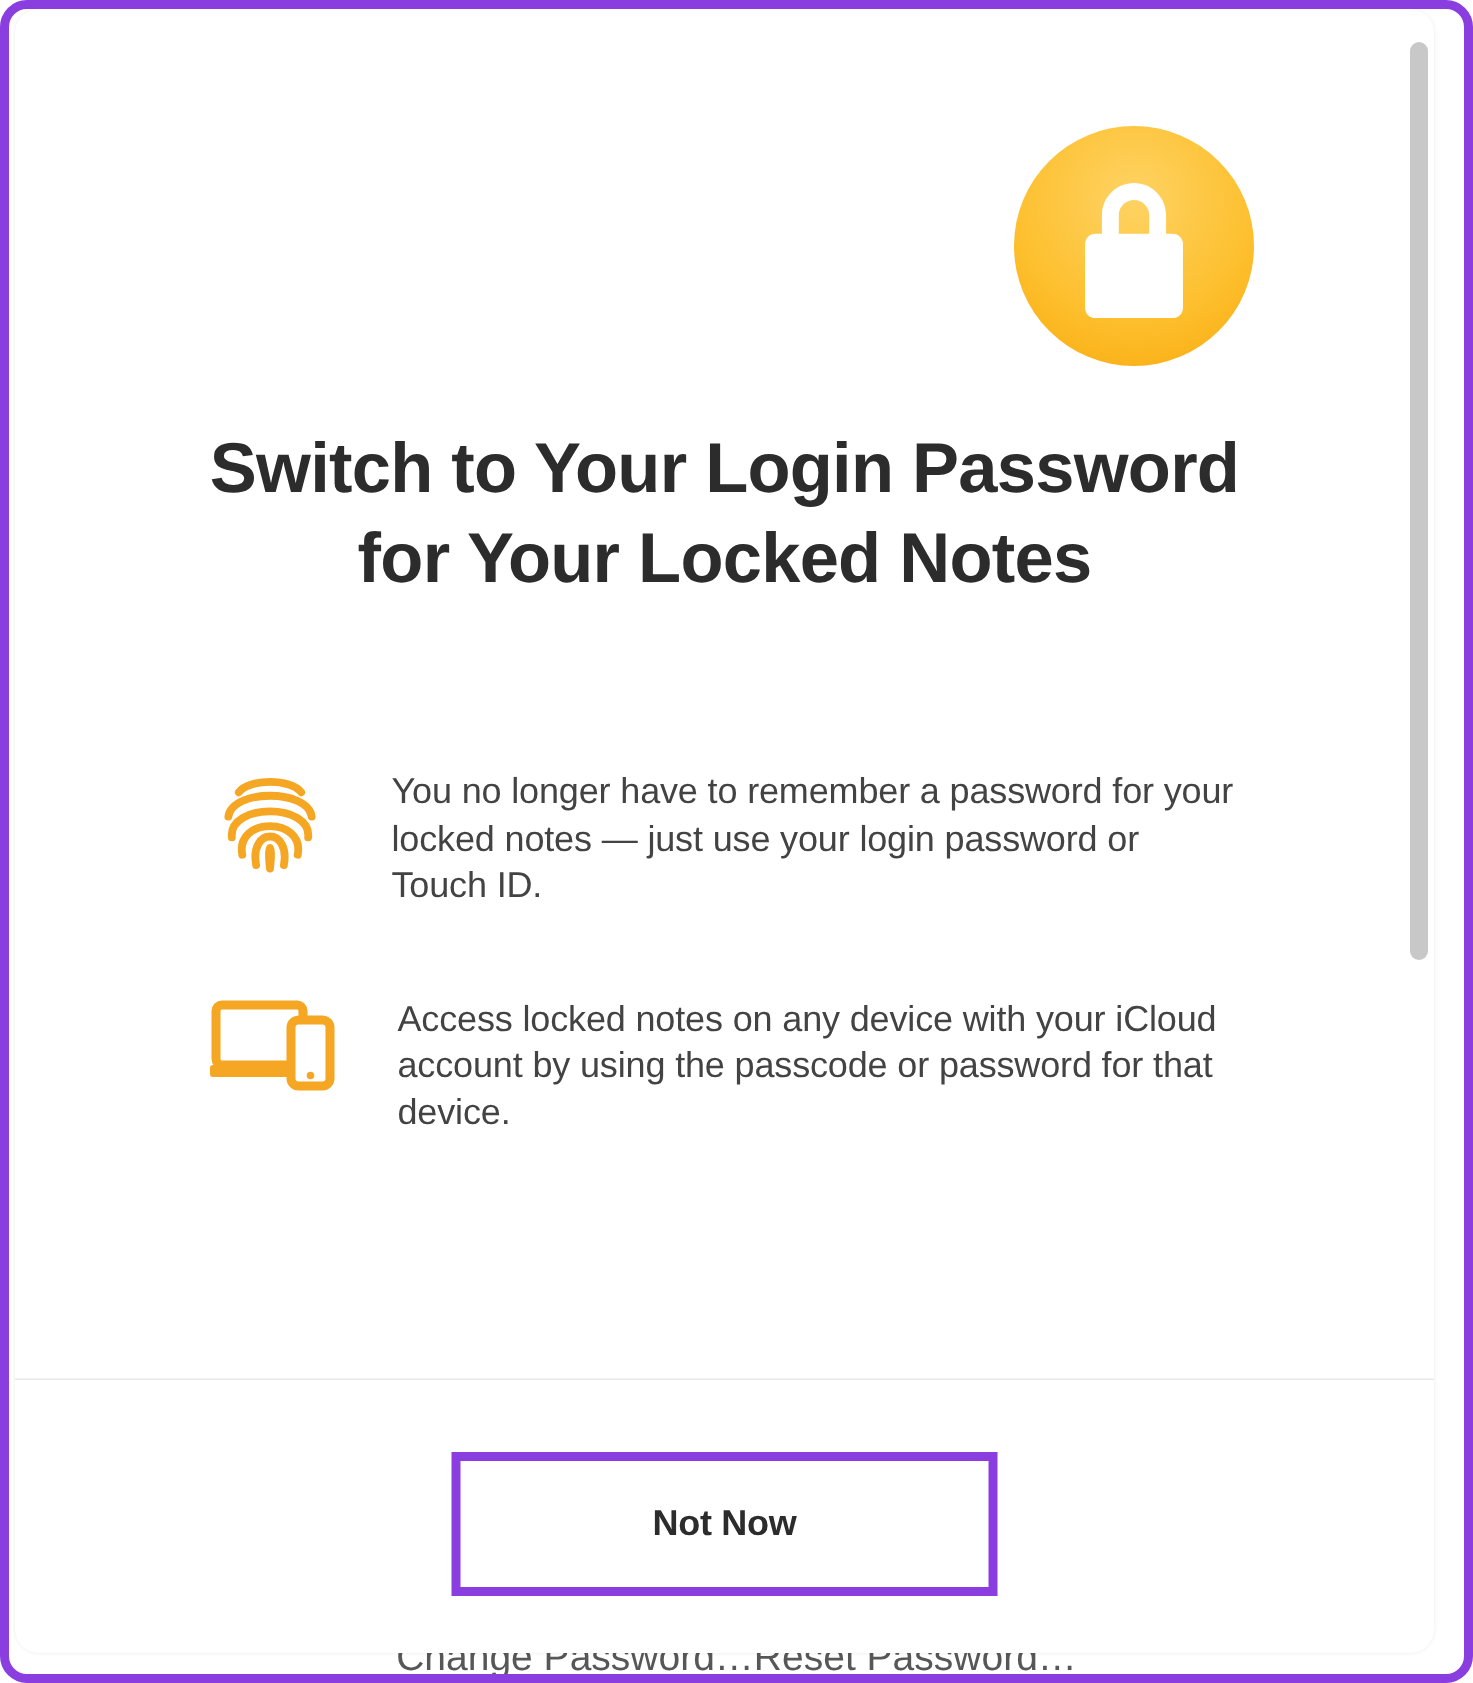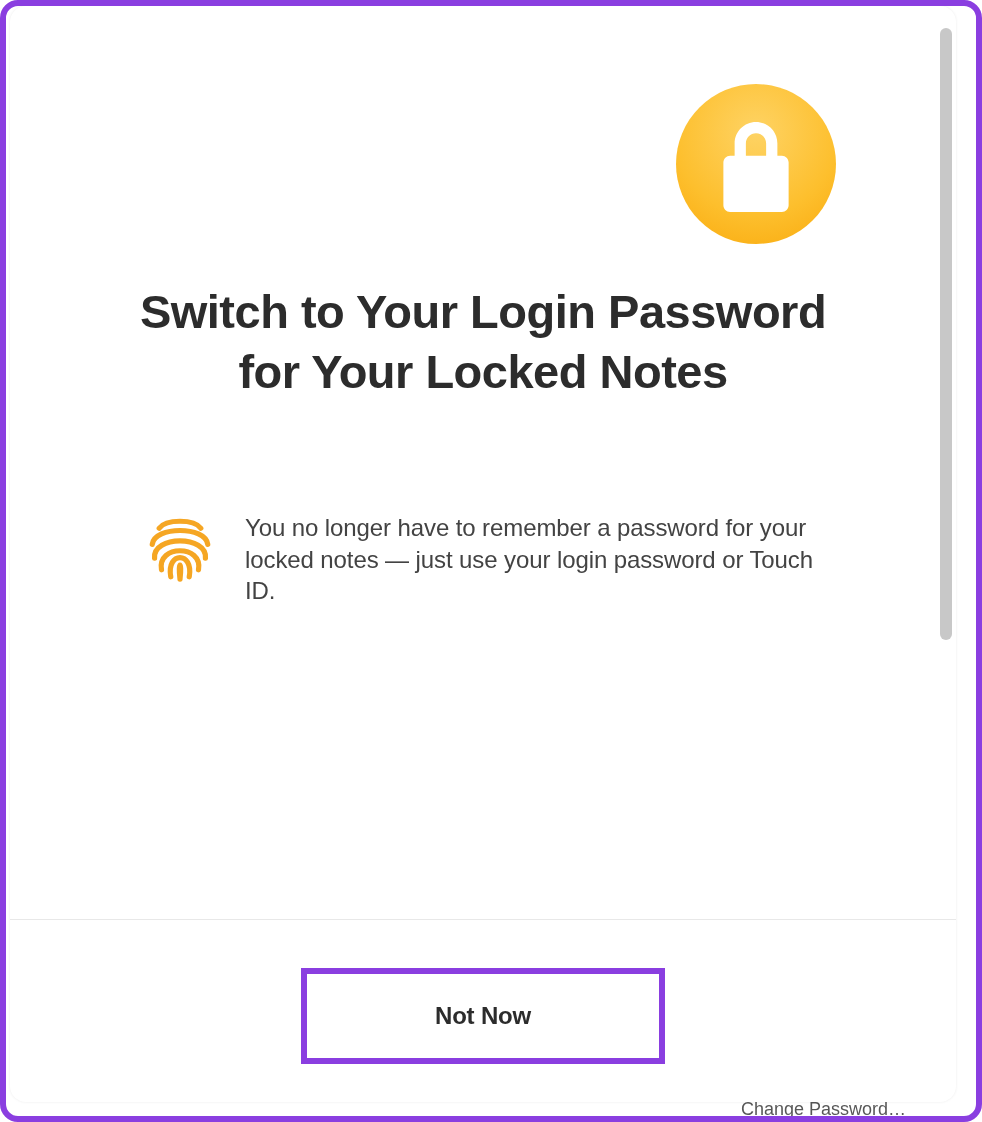--- a/index.html
+++ b/index.html
@@ -9,23 +9,23 @@
       width: 982px; height: 1122px;
       border: 6px solid #8a3ee0;
       border-radius: 18px;
       background: #fff;
       overflow: hidden;
     }
     .background-hints {
       position: absolute;
       left: 0; right: 0; bottom: -4px;
       display: flex;
-      justify-content: flex-end;
+      justify-content: center;
       padding: 0 70px;
-      font-size: 18px;
+      font-size: 26px;
       color: #3a3a3a;
       opacity: 0.85;
       pointer-events: none;
     }
     .modal-sheet {
       position: absolute;
       top: 0; left: 4px;
       width: 946px; height: 1096px;
       background: #ffffff;
       border-radius: 16px;
@@ -71,21 +71,21 @@
     .bullets {
       margin-top: 110px;
       width: 100%;
       display: flex;
       flex-direction: column;
       gap: 58px;
     }
     .bullet-row {
       display: flex;
       align-items: flex-start;
-      gap: 25px;
+      gap: 41px;
       padding: 0 10px;
     }
     .bullet-icon {
       flex: 0 0 80px;
       display: flex;
       align-items: center;
       justify-content: center;
     }
     .bullet-text {
       flex: 1 1 auto;
@@ -129,20 +129,21 @@
       height: 44px;
     }
   </style>
 </head>
 <body>
 
 <div class="frame">
 
   <div class="background-hints">
     <span>Change Password…</span>
+    <span>Reset Password…</span>
   </div>
 
   <div class="modal-sheet">
 
     <div class="scroll-area">
       <div class="scroll-thumb"></div>
 
       <div class="modal-content">
 
         <div class="hero-icon">
@@ -164,20 +165,34 @@
                   <path d="M10 40 C8 20, 56 20, 54 40"></path>
                   <path d="M16 50 C12 28, 52 28, 48 50"></path>
                   <path d="M24 56 C20 34, 44 34, 40 56"></path>
                   <path d="M32 58 C30 42, 34 42, 32 58"></path>
                 </g>
               </svg>
             </div>
             <div class="bullet-text">You no longer have to remember a password for your locked notes — just use your login password or Touch ID.</div>
           </div>
 
+          <div class="bullet-row">
+            <div class="bullet-icon">
+              <svg width="84" height="64" viewBox="0 0 84 64">
+                <g fill="#f5a623">
+                  <path d="M8 6h52c2 0 4 2 4 4v30H50V20c0-2-2-4-4-4H16v28h-4c-4 0-8 0-10-2 0 0 0-32 0-32 0-2 2-4 4-4h2z" opacity="0"></path>
+                  <rect x="4" y="6" width="58" height="40" rx="4" ry="4" fill="none" stroke="#f5a623" stroke-width="6"></rect>
+                  <rect x="0" y="46" width="64" height="8" rx="2" ry="2"></rect>
+                  <rect x="54" y="16" width="26" height="44" rx="5" ry="5" fill="#fff" stroke="#f5a623" stroke-width="6"></rect>
+                  <circle cx="67" cy="53" r="2.5"></circle>
+                </g>
+              </svg>
+            </div>
+            <div class="bullet-text">Access locked notes on any device with your iCloud account by using the passcode or password for that device.</div>
+          </div>
 
         </div>
 
       </div>
     </div>
 
     <div class="footer">
       <div class="btn-secondary-wrap">
         <button class="btn btn-secondary">Not Now</button>
       </div>

